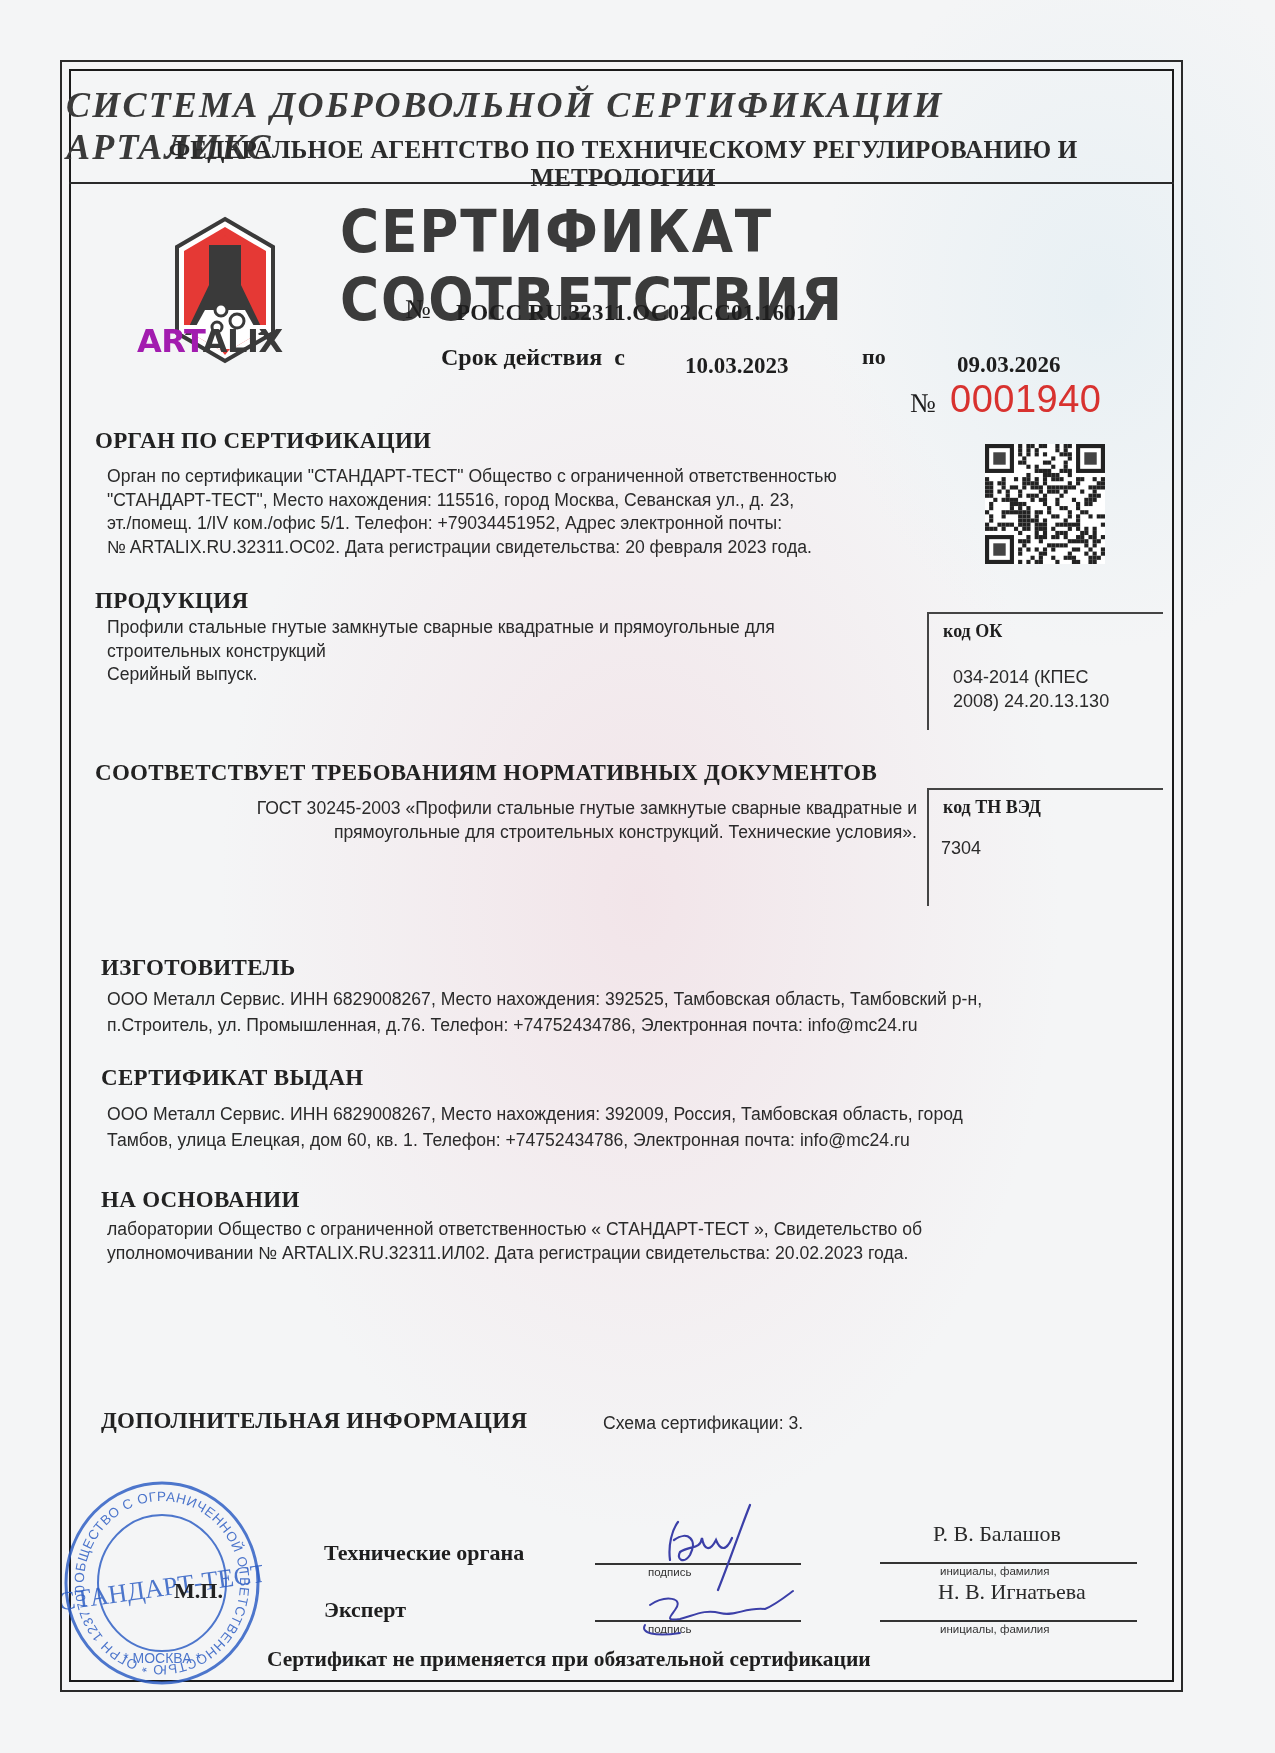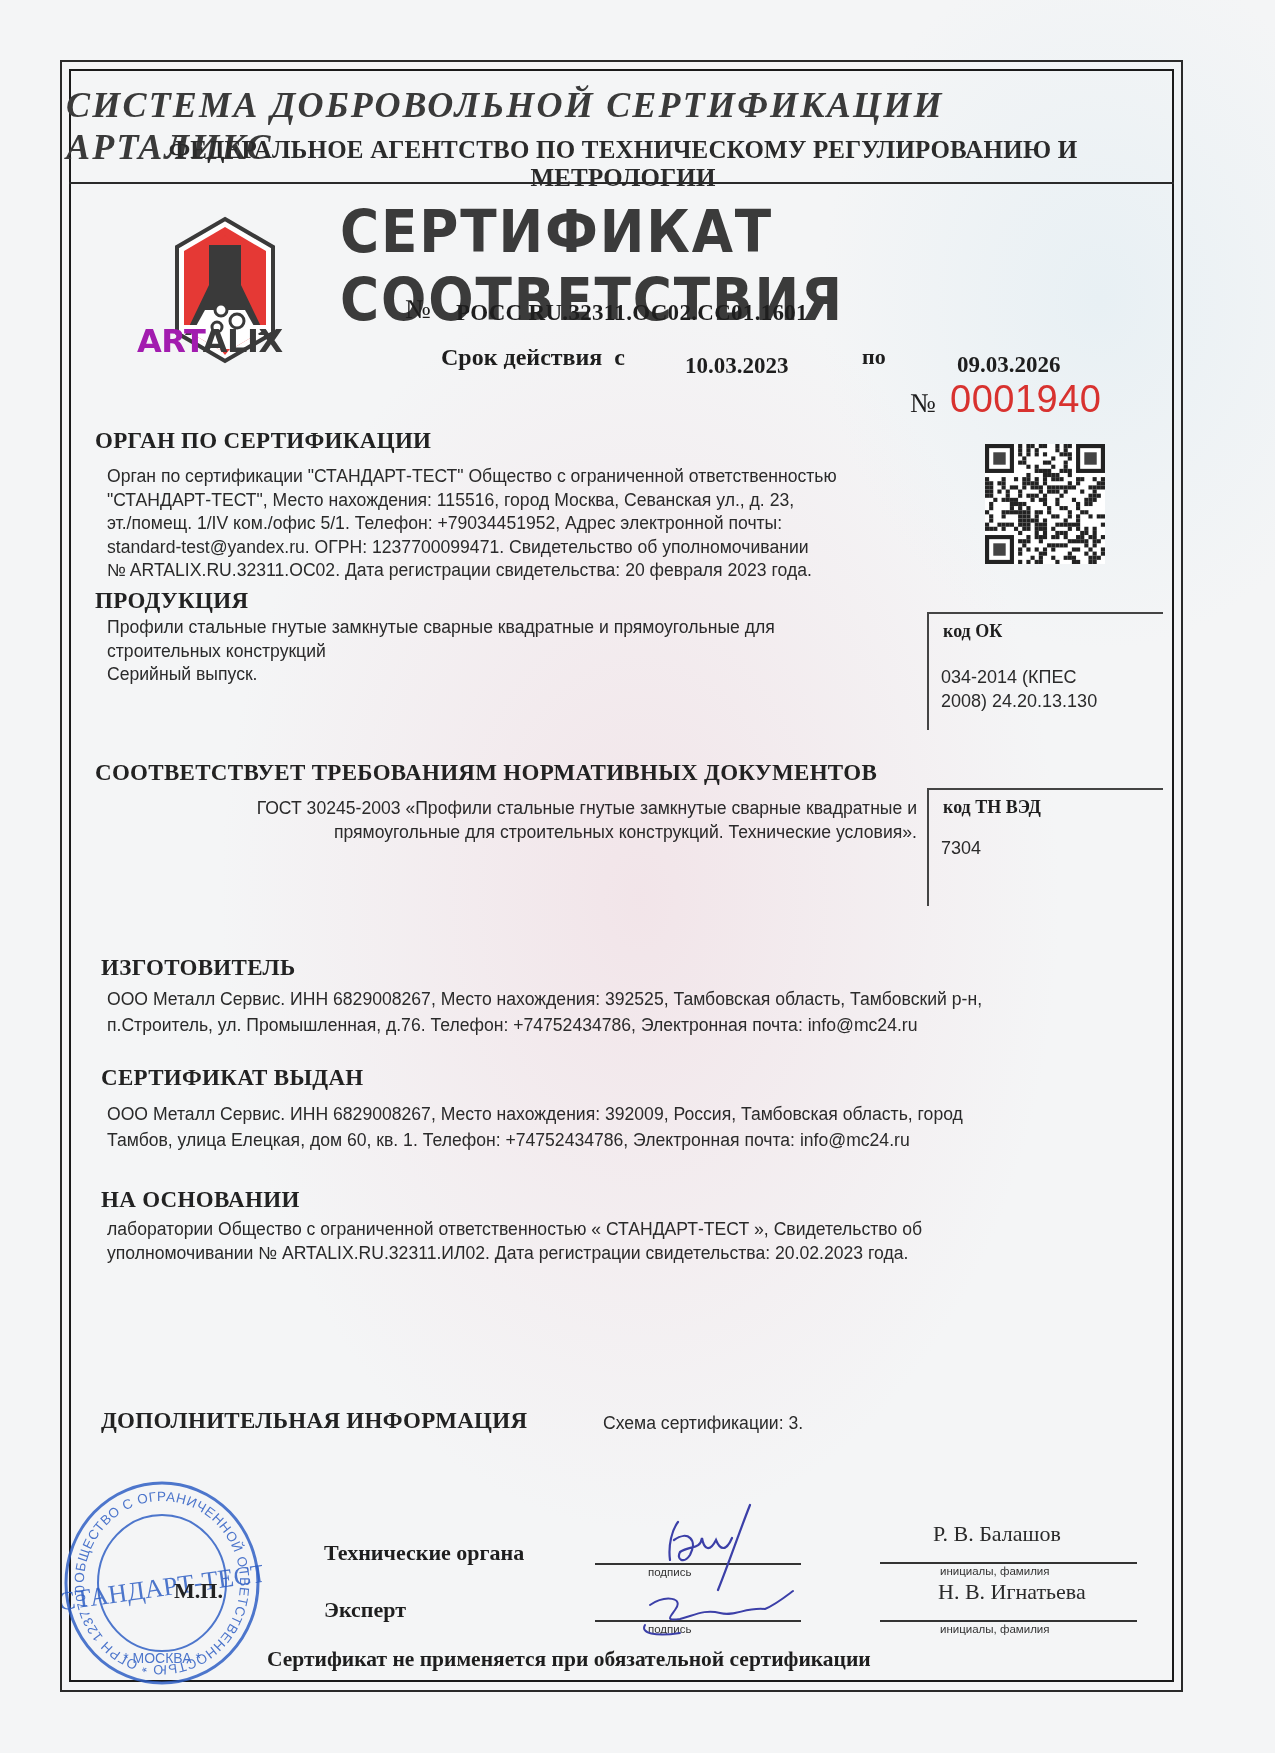--- a/index.html
+++ b/index.html
@@ -74,21 +74,20 @@
 <div class="abs serif date-to-label">по</div>
 <div class="abs serif date-to">09.03.2026</div>
 <div class="abs serif serial-label">№</div>
 <div class="abs serial-no">0001940</div>
 
 <div class="abs serif section-h" style="left:95px; top:428px;">ОРГАН ПО СЕРТИФИКАЦИИ</div>
 <div class="abs body-text" style="left:107px; top:465px; width:840px;">
   <div>Орган по сертификации "СТАНДАРТ-ТЕСТ" Общество с ограниченной ответственностью</div>
   <div>"СТАНДАРТ-ТЕСТ", Место нахождения: 115516, город Москва, Севанская ул., д. 23,</div>
   <div>эт./помещ. 1/IV ком./офис 5/1. Телефон: +79034451952, Адрес электронной почты:</div>
-  <div>standard-test@yandex.ru. ОГРН: 1237700099471. Свидетельство об уполномочивании</div>
   <div>№ ARTALIX.RU.32311.ОС02. Дата регистрации свидетельства: 20 февраля  2023 года.</div>
 </div>
 
 <div class="abs" style="left:985px; top:444px; width:120px; height:120px; background:#fff;">
   <svg id="qr" width="120" height="120" viewBox="0 0 120 120">
       <rect x="33.10344827586207" y="0" width="4.137931034482759" height="4.137931034482759" fill="#222"></rect>
       <rect x="41.37931034482759" y="0" width="4.137931034482759" height="4.137931034482759" fill="#222"></rect>
       <rect x="45.51724137931035" y="0" width="4.137931034482759" height="4.137931034482759" fill="#222"></rect>
       <rect x="53.793103448275865" y="0" width="4.137931034482759" height="4.137931034482759" fill="#222"></rect>
       <rect x="57.931034482758626" y="0" width="4.137931034482759" height="4.137931034482759" fill="#222"></rect>
@@ -390,21 +389,21 @@
 </div>
 
 <div class="abs serif section-h" style="left:95px; top:588px;">ПРОДУКЦИЯ</div>
 <div class="abs body-text" style="left:107px; top:616px; width:810px;">
   <div>Профили стальные гнутые замкнутые сварные квадратные и прямоугольные для</div>
   <div>строительных конструкций</div>
   <div>Серийный выпуск.</div>
 </div>
 <div class="abs code-box" style="left:927px; top:612px; width:236px; height:118px;">
   <div class="serif code-h" style="margin:7px 0 0 14px;">код ОК</div>
-  <div class="body-text" style="margin:24px 0 0 12px; font-size:18px;">
+  <div class="body-text" style="margin:24px 0 0 24px; font-size:18px;">
     <div>034-2014 (КПЕС</div>
     <div>2008) 24.20.13.130</div>
   </div>
 </div>
 
 <div class="abs serif section-h" style="left:95px; top:760px;">СООТВЕТСТВУЕТ ТРЕБОВАНИЯМ НОРМАТИВНЫХ ДОКУМЕНТОВ</div>
 <div class="abs body-text" style="left:107px; top:797px; width:810px;text-align:right;">
   <div>ГОСТ 30245-2003 «Профили стальные гнутые замкнутые сварные квадратные и</div>
   <div>прямоугольные для строительных конструкций. Технические условия».</div>
 </div>

